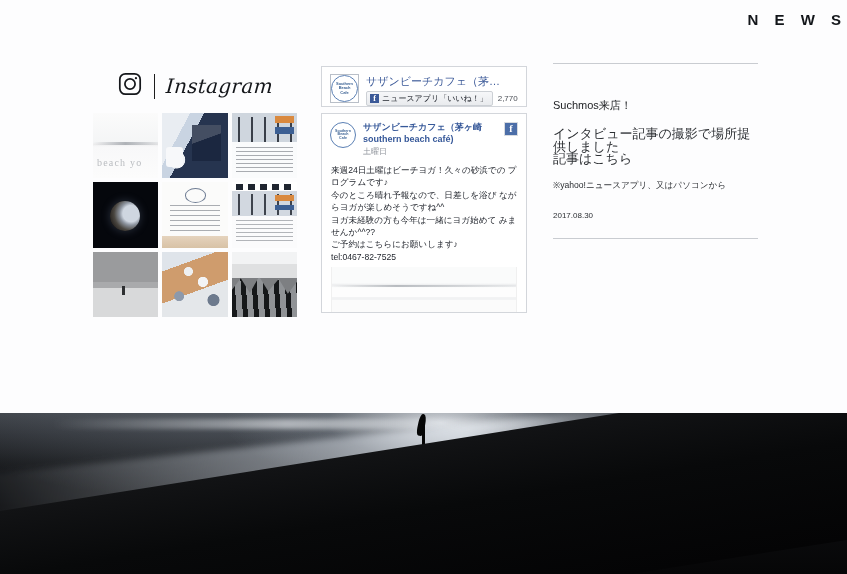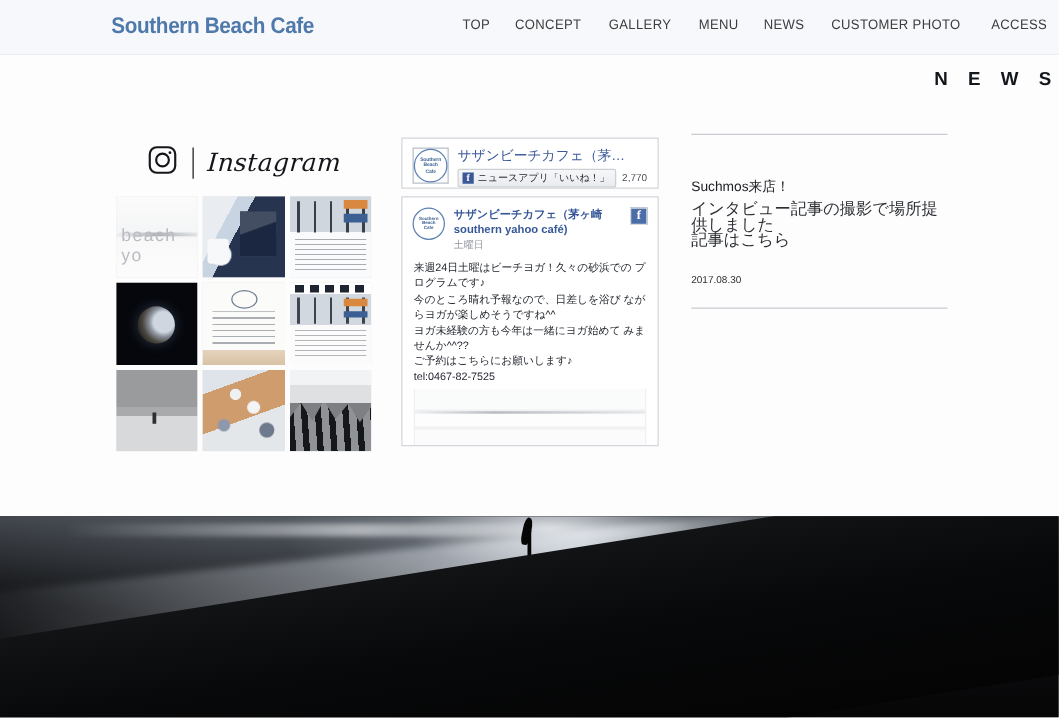--- a/index.html
+++ b/index.html
@@ -134,23 +134,24 @@
     content: "";
     position: absolute;
     left: 0; right: 0; top: 44%;
     height: 3px;
     background: linear-gradient(90deg, rgba(150,155,162,0), rgba(120,126,134,.55), rgba(150,155,162,.15));
   }
   .art-beachyoga .label {
     position: absolute;
     left: 4px;
     bottom: 10px;
-    font-size: 14px;
+    font-size: 10px;
     letter-spacing: 1.2px;
     color: #b9bcc0;
+    font-family: Liberation Serif, serif;
   }
   .art-desk {
     background:
       radial-gradient(circle at 22% 72%, #f1f3f6 0 12%, rgba(241,243,246,0) 13%),
       linear-gradient(118deg, #e9edf2 0 28%, #c9d4e2 28% 42%, #26344f 42% 100%);
   }
   .art-desk::before {
     content: "";
     position: absolute;
     left: 6%; top: 52%;
@@ -503,21 +504,21 @@
     width: 205px;
   }
   .news-rule {
     height: 1px;
     background: #c9ccd1;
   }
   .news-item { padding: 34px 0 18px 0; }
   .news-title {
     font-size: 11px;
     color: #1b1d20;
-    margin-bottom: 4px;
+    margin-bottom: 15px;
   }
   .news-text {
     font-size: 13px;
     line-height: 12.6px;
     color: #2c2f33;
     white-space: pre-line;
   }
   .news-note {
     font-size: 8.6px;
     line-height: 12.6px;
@@ -600,32 +601,20 @@
     height: 40px;
     background: linear-gradient(180deg, rgba(8,8,9,.85), rgba(8,8,9,0));
     filter: blur(1.4px);
   }
 </style>
 </head>
 <body>
 
 <div class="page">
 
-  <div class="site-header">
-    <div class="brand">Southern Beach Cafe</div>
-    <nav class="main-nav">
-      <a class="nav-link">TOP</a>
-      <a class="nav-link">CONCEPT</a>
-      <a class="nav-link">GALLERY</a>
-      <a class="nav-link">MENU</a>
-      <a class="nav-link">NEWS</a>
-      <a class="nav-link">CUSTOMER PHOTO</a>
-      <a class="nav-link">ACCESS</a>
-    </nav>
-  </div>
 
   <div class="content">
 
     <h1 class="page-title">N E W S</h1>
 
     <section class="ig-col">
       <div class="ig-head">
         <span class="ig-glyph">
           <svg width="26" height="26" viewBox="0 0 24 24" fill="none" stroke="#15171b" stroke-width="1.6">
             <rect x="2.6" y="2.6" width="18.8" height="18.8" rx="5.2"></rect>
@@ -709,41 +698,42 @@
       </div>
 
       <div class="fb-card post-card">
         <div class="post-head">
           <div class="post-avatar">
             <span>Southern</span>
             <span>Beach</span>
             <span>Cafe</span>
           </div>
           <div class="post-names">
-            <div class="post-author">サザンビーチカフェ（茅ヶ崎 southern yahoo café)</div>
+            <div class="post-author">サザンビーチカフェ（茅ヶ崎 southern beach café)</div>
             <div class="post-time">土曜日</div>
           </div>
           <div class="fb-badge">f</div>
         </div>
         <div class="post-body">来週24日土曜はビーチヨガ！久々の砂浜での プログラムです♪
 今のところ晴れ予報なので、日差しを浴び ながらヨガが楽しめそうですね^^
 ヨガ未経験の方も今年は一緒にヨガ始めて みませんか^^??
 ご予約はこちらにお願いします♪
 tel:0467-82-7525</div>
         <div class="post-photo"></div>
       </div>
 
     </section>
 
     <section class="news-col">
       <div class="news-rule"></div>
       <article class="news-item">
         <div class="news-title">Suchmos来店！</div>
         <div class="news-text">インタビュー記事の撮影で場所提供しました
 記事はこちら</div>
+        <div class="news-note">※yahoo!ニュースアプリ、又はパソコンから</div>
         <div class="news-date">2017.08.30</div>
       </article>
       <div class="news-rule"></div>
     </section>
 
   </div>
 
   <div class="hero">
     <div class="sea"></div>
     <div class="wetsand"></div>

